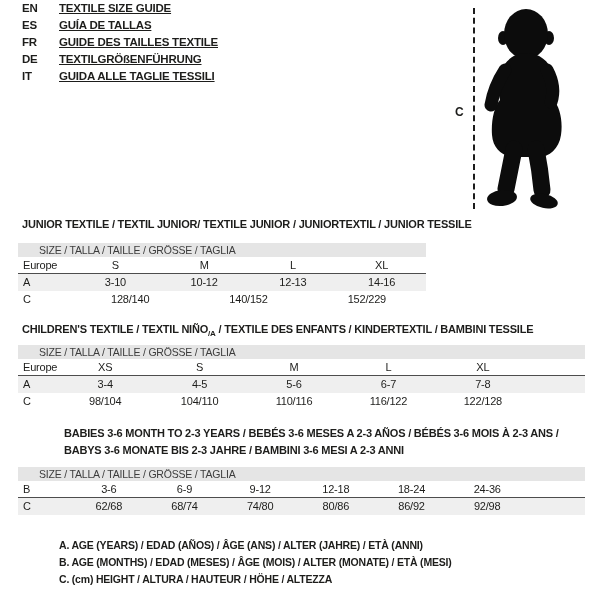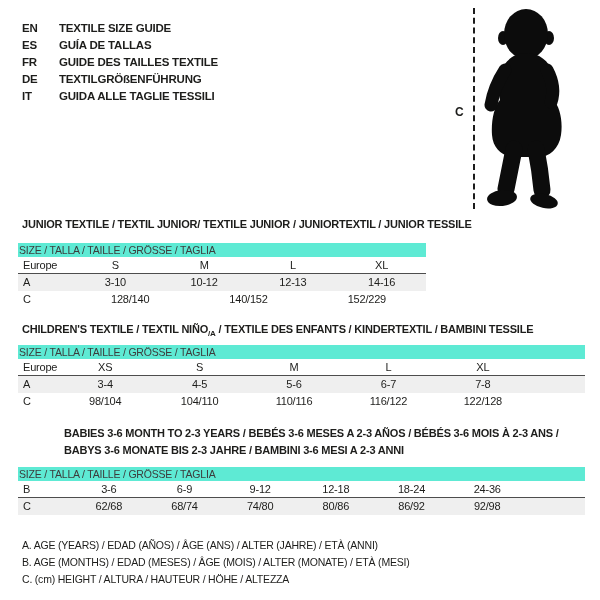--- a/index.html
+++ b/index.html
@@ -1,50 +1,50 @@
 <!DOCTYPE html>
 <html><head>
 <meta charset="utf-8">
 <style>
   html,body{margin:0;padding:0;}
   body{
     width:600px;height:600px;position:relative;background:#ffffff;
     font-family:"Liberation Sans", sans-serif;color:#1d1d1b;overflow:hidden;
   }
   
-  .langs{position:absolute;left:22px;top:20px;}
+  .langs{position:absolute;left:22px;top:0;text-decoration:underline;}
   .lang-row{height:17px;line-height:17px;font-size:11.5px;font-weight:bold;letter-spacing:-0.2px;white-space:nowrap;}
   .lang-code{display:inline-block;width:37px;}
   
   .measure-line{position:absolute;left:473px;top:8px;height:201px;width:0;border-left:2px dashed #1c1c1c;}
   .measure-label{position:absolute;left:455px;top:105px;font-size:12px;font-weight:bold;}
   .baby-svg{position:absolute;left:480px;top:7px;}
   
   .section-heading{position:absolute;left:22px;font-size:11px;font-weight:bold;letter-spacing:-0.2px;white-space:nowrap;line-height:17px;}
   .section-heading sub{font-size:8px;}
   
   .size-table{position:absolute;left:18px;}
-  .size-bar{height:14px;line-height:14px;background:#5eead4;font-size:10.5px;color:#3c3c3c;padding-left:1px;letter-spacing:-0.2px;}
+  .size-bar{height:14px;line-height:14px;background:#e5e5e5;font-size:10.5px;color:#3c3c3c;padding-left:21px;letter-spacing:-0.2px;}
   .trow{display:flex;height:17px;line-height:17px;font-size:11px;letter-spacing:-0.2px;}
   .trow.rule{border-bottom:1px solid #4d4d4d;height:16px;line-height:16px;}
   .trow.alt{background:#efefef;}
   .tlabel{padding-left:5px;box-sizing:border-box;flex:none;}
   .tcell{flex:1;text-align:center;}
   .tspacer{flex:none;}
   .junior-table{top:243px;width:408px;}
   .junior-table .tlabel{width:53px;}
   .children-table{top:345px;width:567px;}
   .children-table .tlabel{width:40px;}
   .children-table .tspacer{width:55px;}
   .babies-table{top:467px;width:567px;}
   .babies-table .tlabel{width:53px;}
   .babies-table .tspacer{width:60px;}
   
   .footnotes{position:absolute;left:22px;top:537px;}
-  .footnote{height:17px;line-height:17px;font-size:10.5px;font-weight:normal;letter-spacing:-0.2px;white-space:nowrap;}
+  .footnote{height:17px;line-height:17px;font-size:10.5px;font-weight:bold;letter-spacing:-0.2px;white-space:nowrap;margin-left:37px;}
 </style>
 </head>
 <body>
 
 <div class="langs">
   <div class="lang-row">
     <span class="lang-code">EN</span><span>TEXTILE SIZE GUIDE</span>
   </div>
   <div class="lang-row">
     <span class="lang-code">ES</span><span>GUÍA DE TALLAS</span>

